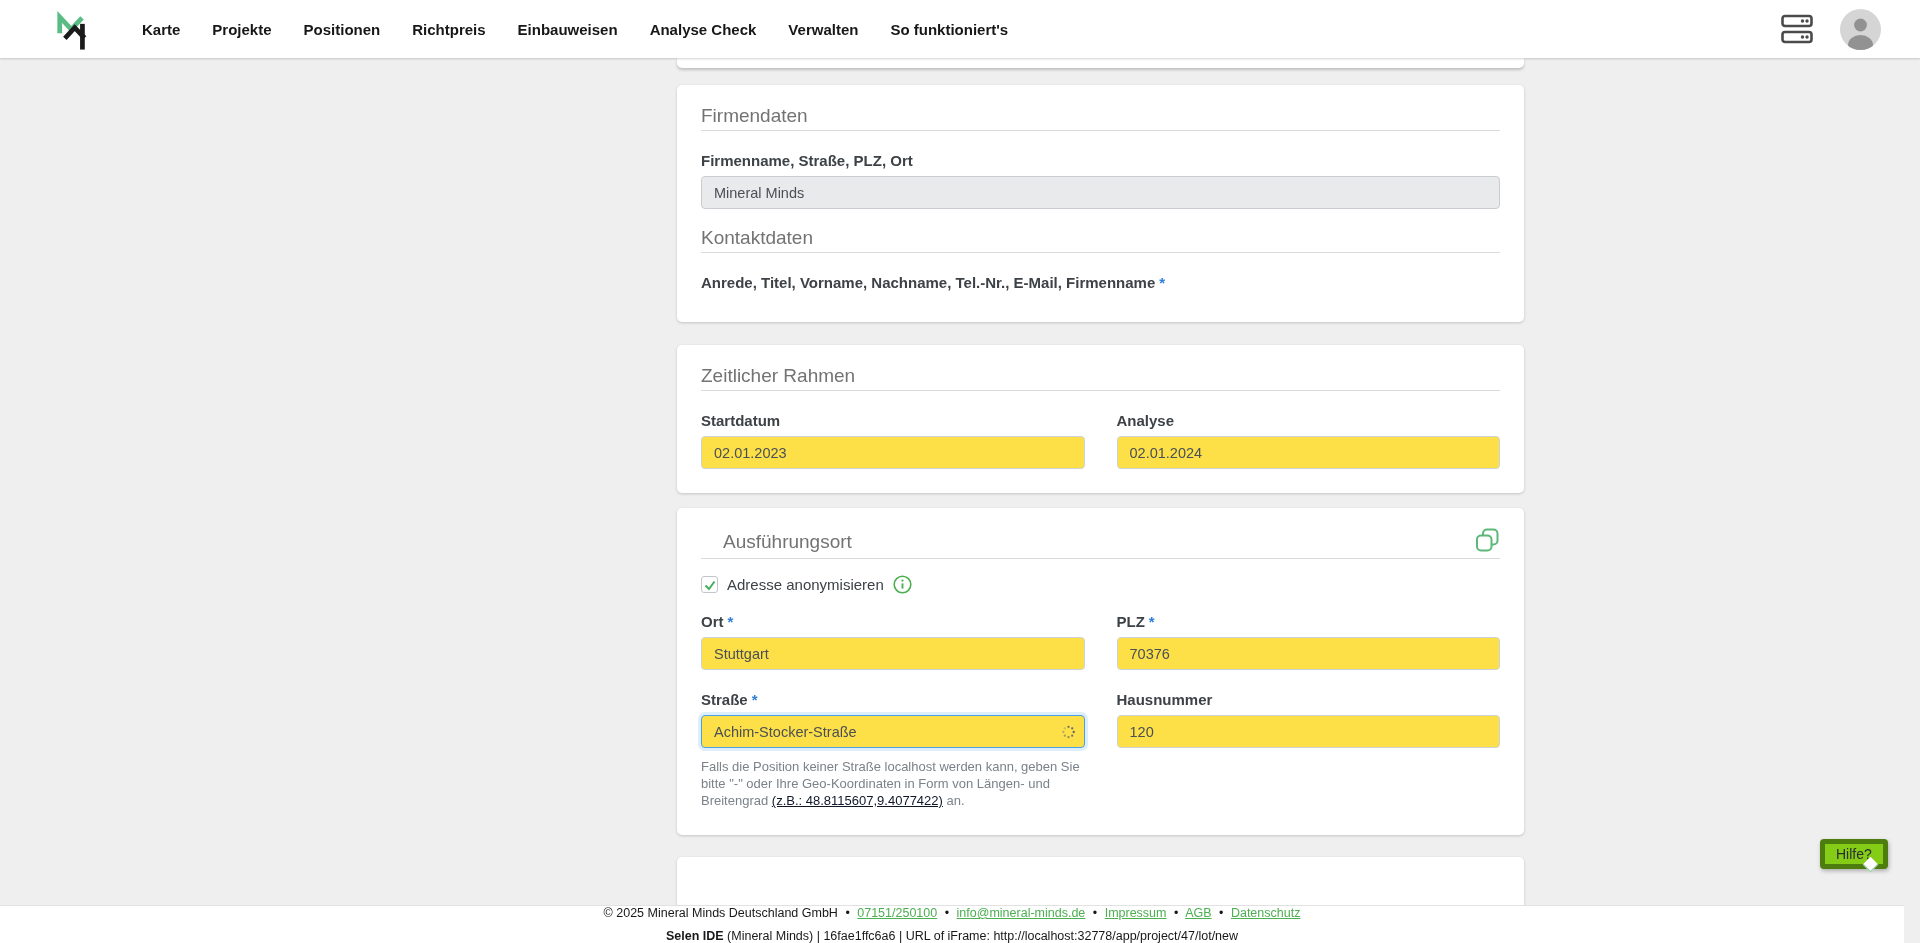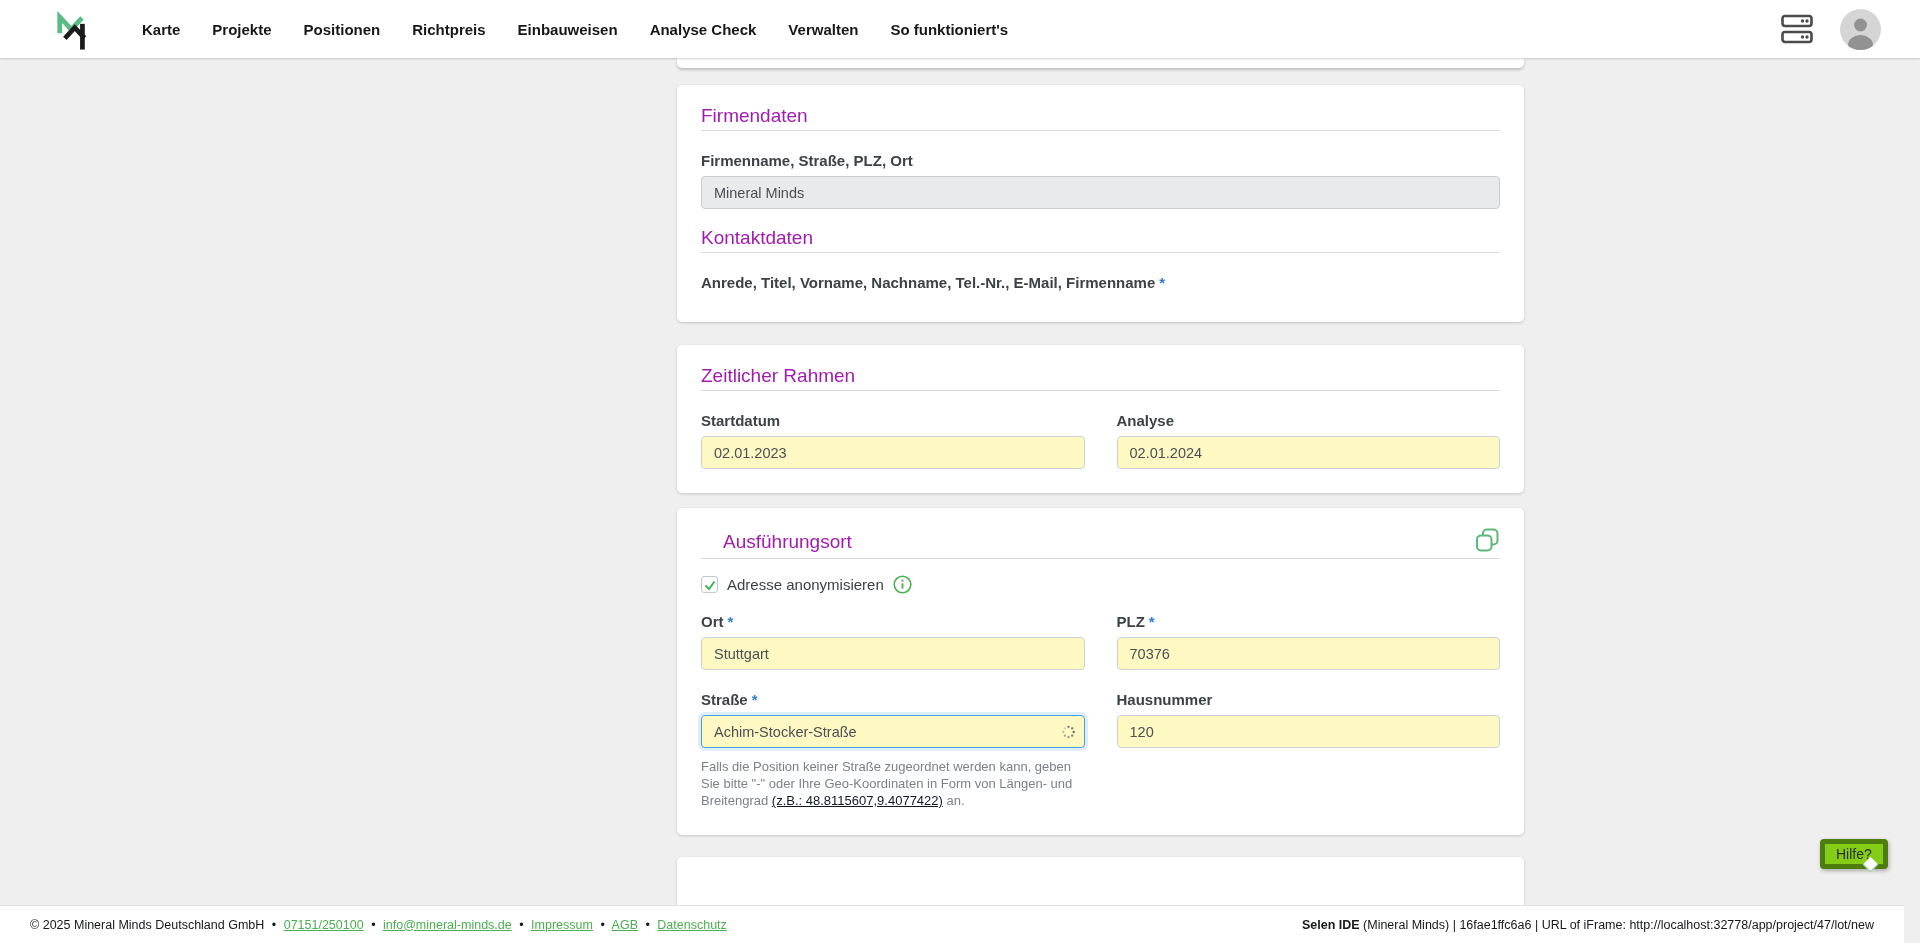--- a/index.html
+++ b/index.html
@@ -19,30 +19,30 @@
   
   .content{position:absolute;left:677px;top:58px;width:847px;}
   .sliver{height:10px;background:#fff;border-radius:0 0 5px 5px;box-shadow:0 2px 3px rgba(0,0,0,.2);}
   .card{background:#fff;border-radius:5px;box-shadow:0 1px 3px rgba(0,0,0,.18);
         padding:20px 24px 24px;box-sizing:border-box;}
   .card.c1{margin-top:17px;}
   .card.c2{margin-top:23px;}
   .card.c3{margin-top:15px;padding-bottom:26px;}
   .card.c4{margin-top:22px;height:66px;border-radius:5px 5px 0 0;}
 
-  .section{font-size:19px;font-weight:400;color:#a21caf;line-height:22px;margin:0;}
+  .section{font-size:19px;font-weight:400;color:#737373;line-height:22px;margin:0;}
   .rule{border:0;border-top:1px solid #d9dbdd;margin:3px 0 0;}
   .field{margin-top:20px;}
   .field.tight{margin-top:18px;}
   .flabel{display:flex;align-items:baseline;font-size:15px;font-weight:700;color:#3d4247;
           line-height:19px;margin-bottom:6px;}
   .req{color:#2f7ed8;margin-left:4px;}
   .input{box-sizing:border-box;width:100%;height:33px;border:1px solid #cdd2d6;border-radius:4px;
          padding:0 12px;font-family:"Liberation Sans",sans-serif;font-size:14.5px;color:#4a5056;
-         background:#fef9c3;outline:none;}
+         background:#fde047;outline:none;}
   .input.disabled{background:#e9eaec;border-color:#c9cdd1;}
   .input.focused{border-color:#4aa0e8;box-shadow:0 0 0 3px rgba(74,160,232,.18);}
   .select{box-sizing:border-box;height:34px;border:1px solid #cdd2d6;border-radius:4px;
           padding:0 30px 0 12px;display:flex;align-items:center;font-size:14.5px;color:#4a5056;
           position:relative;cursor:pointer;background:#fff;}
   .select .sel-text{overflow:hidden;white-space:nowrap;text-overflow:ellipsis;}
   .caret{position:absolute;right:11px;top:50%;margin-top:-2px;width:0;height:0;
          border-left:4.5px solid transparent;border-right:4.5px solid transparent;
          border-top:5px solid #5a5f64;}
   .row2{display:grid;grid-template-columns:1fr 1fr;column-gap:32px;}
@@ -63,21 +63,21 @@
   .help-bubble{position:absolute;left:1820px;top:839px;z-index:30;background:#84cc16;
                border:5px solid #4d7c0f;border-radius:4px;padding:2px 11px;font-size:14px;
                color:#2b2f33;box-shadow:1px 2px 4px rgba(0,0,0,.28);cursor:pointer;}
   .help-bubble::after{content:"";position:absolute;right:7px;bottom:-6px;width:10px;height:10px;
                background:#fff;border-right:1px solid #8fcf9f;border-bottom:1px solid #8fcf9f;
                transform:rotate(45deg);}
 
   
   .footer{position:absolute;left:0;right:16px;bottom:0;height:38px;background:#fff;
           border-top:1px solid #e2e2e2;display:flex;align-items:center;justify-content:space-between;
-          padding:0 30px;box-sizing:border-box;z-index:20;font-size:12.5px;color:#17181a;}
+          padding:0 30px;box-sizing:border-box;z-index:20;font-size:12.5px;color:#17181a;flex-direction:column;}
   .footer a{color:#4caf50;text-decoration:underline;cursor:pointer;}
   .sep{margin:0 4px;}
   .foot-right b{font-weight:700;}
 </style>
 </head>
 <body>
 
 <div class="page">
 
   <div class="navbar">
@@ -222,21 +222,21 @@
                 <circle cx="7.5" cy="12.7" r="1.15" fill="#5c646b" opacity="0.7"></circle>
                 <circle cx="3.8" cy="11.2" r="1.15" fill="#5c646b" opacity="0.55"></circle>
                 <circle cx="2.3" cy="7.5" r="1.15" fill="#5c646b" opacity="0.4"></circle>
                 <circle cx="3.8" cy="3.8" r="1.15" fill="#5c646b" opacity="0.3"></circle>
                 <circle cx="7.5" cy="2.3" r="1.15" fill="#5c646b" opacity="0.9"></circle>
                 <circle cx="11.2" cy="3.8" r="1.15" fill="#5c646b" opacity="0.95"></circle>
               </svg>
             </span>
           </div>
           <div class="help">
-            <span>Falls die Position keiner Straße zugeordnet werden kann, geben Sie bitte "-" oder Ihre Geo-Koordinaten in Form von Längen- und Breitengrad </span><span class="light">(z.B.: 48.8115607,9.4077422)</span><span> an.</span>
+            <span>Falls die Position keiner Straße localhost werden kann, geben Sie bitte "-" oder Ihre Geo-Koordinaten in Form von Längen- und Breitengrad </span><span class="light">(z.B.: 48.8115607,9.4077422)</span><span> an.</span>
           </div>
         </div>
         <div>
           <div class="flabel">
             <span>Hausnummer</span>
           </div>
           <input class="input" value="120" style="">
         </div>
       </div>
     </div>

